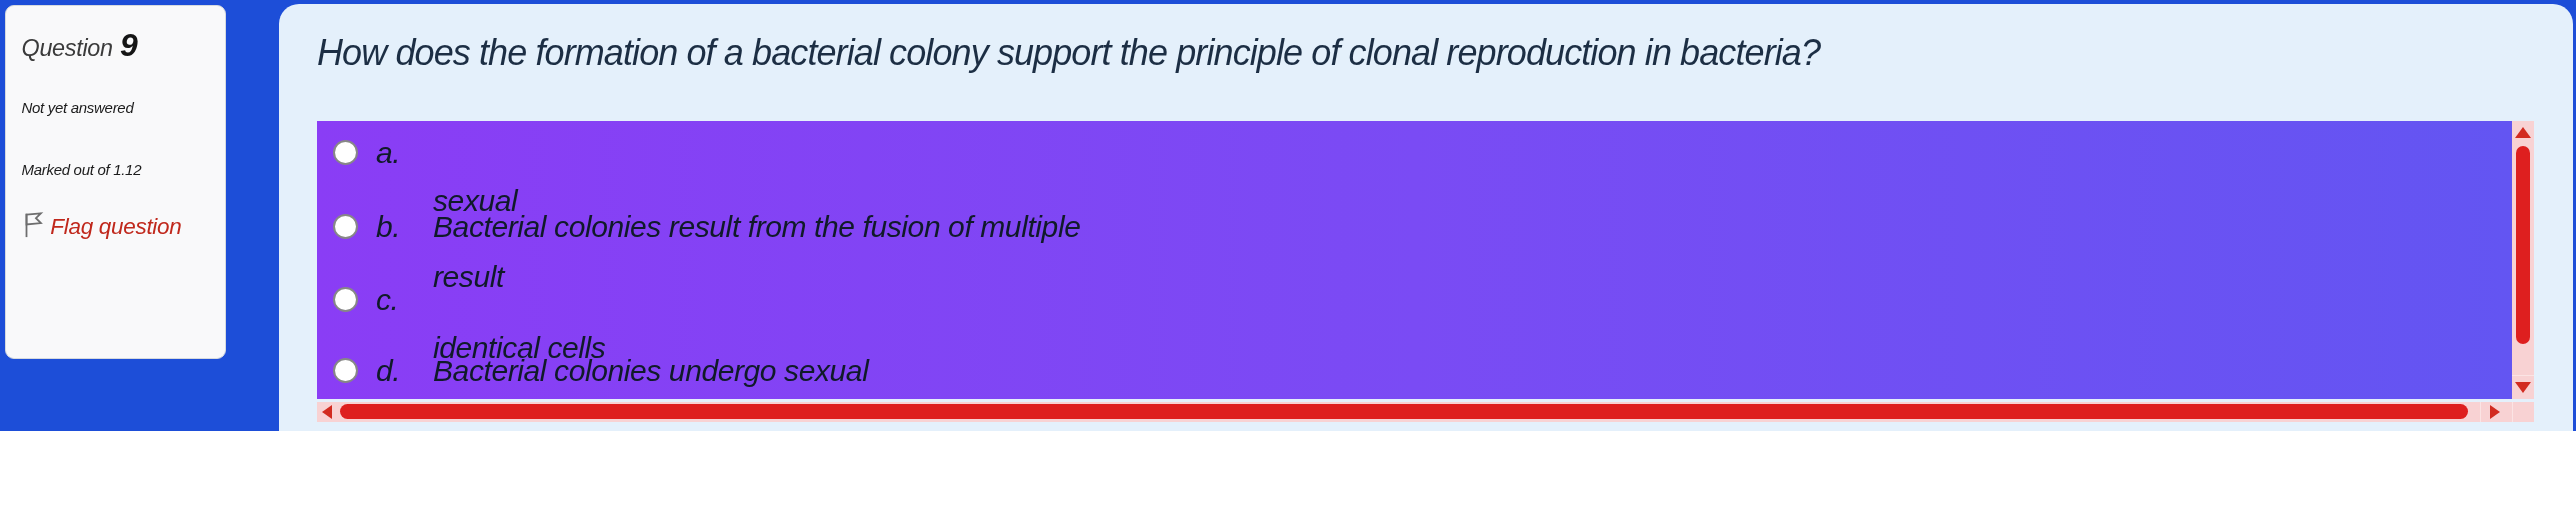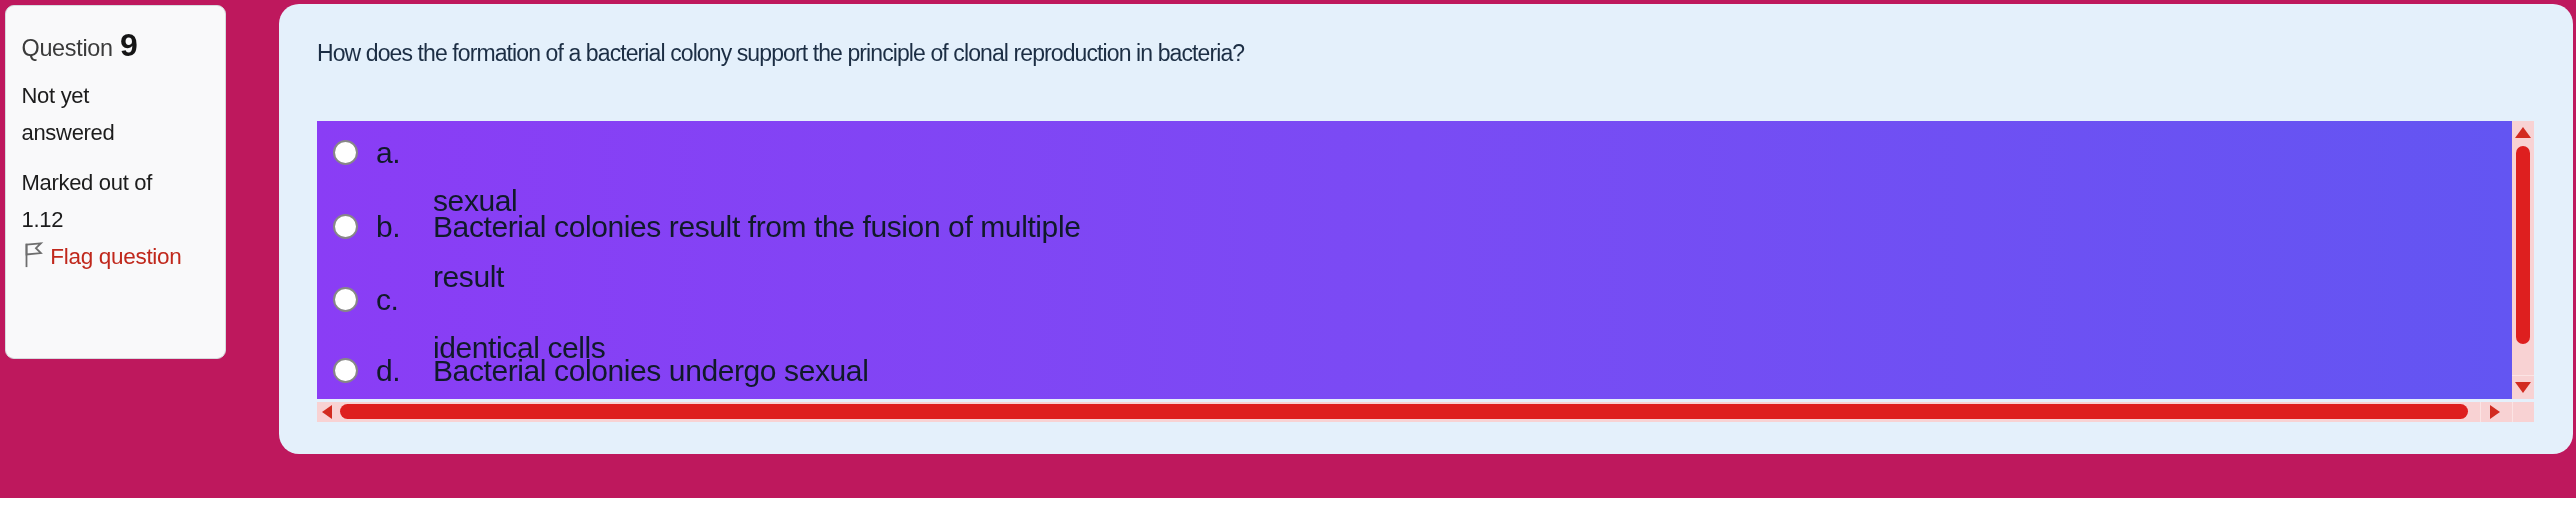--- a/index.html
+++ b/index.html
@@ -1,42 +1,42 @@
 <!DOCTYPE html>
 <html style="font-size:14.4px"><head>
 <meta charset="utf-8">
 <style>
   * { margin:0; padding:0; box-sizing:border-box; }
   body { background:#ffffff; font-family:"Liberation Sans", sans-serif; }
-  .canvas { position:relative; width:2576px; height:498px; background:#be185d; overflow:hidden; }
+  .canvas { position:relative; width:2576px; height:431px; background:#1d4ed8; overflow:hidden;font-style:italic; }
 
   
   .qinfo {
     position:absolute; left:4.5px; top:4.5px; width:221px; height:354px;
     background:#f9f9fa; border:1.8px solid #d6dade; border-radius:9px;
     padding:21.6px 14.4px 0 16px; letter-spacing:-0.3px;
   }
   .qtitle { white-space:nowrap; }
   .qword { font-size:23.4px; color:#3b3b3b; }
   .qnum  { font-size:32px; font-weight:bold; color:#151515; margin-left:7.2px; }
-  .qinfo p { width:160px; font-size:22px; line-height:37px; color:#1c1c1c; margin-top:13px; }
+  .qinfo p { width:160px; font-size:15px; line-height:37px; color:#1c1c1c; margin-top:25px; }
   .flag {
-    display:block; width:160px; font-size:22.5px; line-height:37px;
+    display:block; width:160px; margin-top:20px; font-size:22.5px; line-height:37px;
     color:#c0281c; text-decoration:none; cursor:pointer;
   }
   .flag svg { vertical-align:-3.6px; margin-right:5.4px; }
 
   
   .qpanel {
     position:absolute; left:279px; top:3.6px; width:2294px; height:450px;
     background:#e4f0fb; border-radius:20px;
   }
   .qtext {
     position:absolute; left:38px; top:29px; width:2212px;
-    font-size:23px; letter-spacing:-0.9px; color:#1c2e44; line-height:40px;
+    font-size:36px; letter-spacing:-0.9px; color:#1c2e44; line-height:40px;
   }
 
   
   .answers { position:absolute; left:38px; top:117px; width:2254px; height:300px; }
   .opts {
     position:absolute; left:0; top:0; width:2195px; height:278px;
     background:linear-gradient(90deg,#8a3df5 0%,#7a4bf4 50%,#6355f2 100%);
     overflow:hidden;
   }
   .opt-row { position:absolute; left:0; width:100%; height:36px; }

